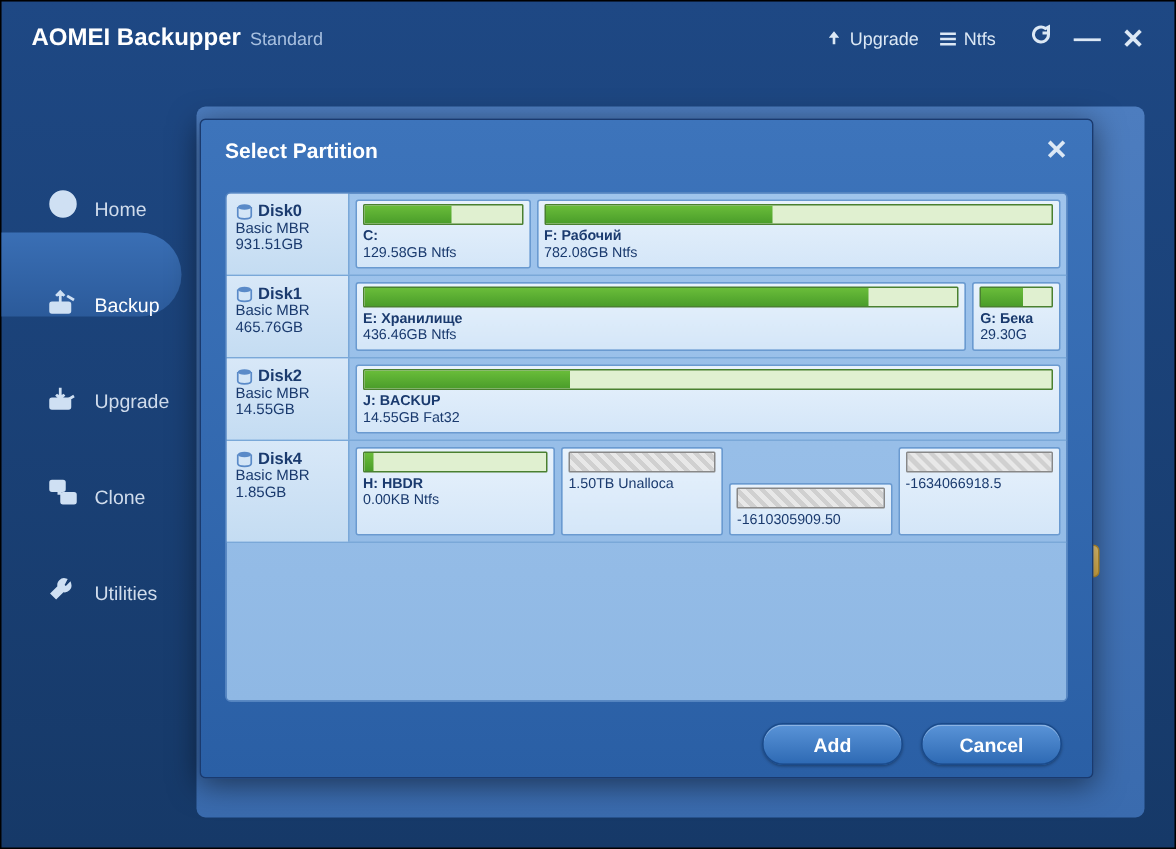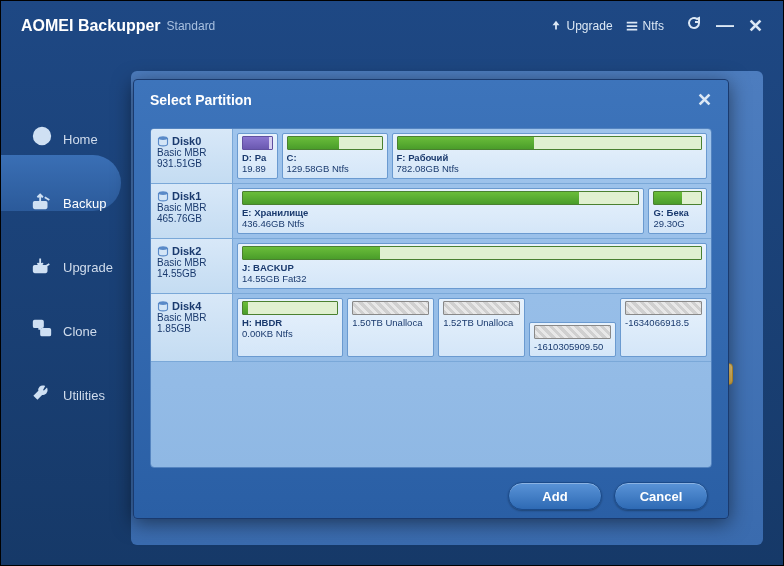--- a/index.html
+++ b/index.html
@@ -135,27 +135,20 @@
         <div class="disk-row">
           <div class="disk-info">
             <div class="disk-name"><svg viewBox="0 0 16 16">
                 <ellipse cx="8" cy="4" rx="6" ry="2.5" fill="#5a8ac8"></ellipse>
                 <path d="M2 4v8c0 1.4 2.7 2.5 6 2.5s6-1.1 6-2.5V4" fill="none" stroke="#5a8ac8" stroke-width="1.5"></path>
               </svg>Disk0</div>
             <div>Basic MBR</div>
             <div>931.51GB</div>
           </div>
           <div class="parts">
-            <div class="part purple" style="flex: 0.7 1 0%;">
-              <div class="part-bar">
-                <div class="part-bar-fill" style="width:90%"></div>
-              </div>
-              <div class="part-label">D: Pa</div>
-              <div class="part-size">19.89</div>
-            </div>
             <div class="part " style="flex: 2.2 1 0%;">
               <div class="part-bar">
                 <div class="part-bar-fill" style="width:55%"></div>
               </div>
               <div class="part-label">C:</div>
               <div class="part-size">129.58GB Ntfs</div>
             </div>
             <div class="part " style="flex: 7 1 0%;">
               <div class="part-bar">
                 <div class="part-bar-fill" style="width:45%"></div>
@@ -226,27 +219,20 @@
               </div>
               <div class="part-label">H: HBDR</div>
               <div class="part-size">0.00KB Ntfs</div>
             </div>
             <div class="part unalloc" style="flex: 1.6 1 0%;">
               <div class="part-bar">
                 <div class="part-bar-fill" style="width:0%"></div>
               </div>
               <div class="part-label"></div>
               <div class="part-size">1.50TB Unalloca</div>
-            </div>
-            <div class="part unalloc" style="flex: 1.6 1 0%;">
-              <div class="part-bar">
-                <div class="part-bar-fill" style="width:0%"></div>
-              </div>
-              <div class="part-label"></div>
-              <div class="part-size">1.52TB Unalloca</div>
             </div>
             <div class="part unalloc" style="flex: 1.6 1 0%; margin-top: 24px;">
               <div class="part-bar">
                 <div class="part-bar-fill" style="width:0%"></div>
               </div>
               <div class="part-label"></div>
               <div class="part-size">-1610305909.50</div>
             </div>
             <div class="part unalloc" style="flex: 1.6 1 0%;">
               <div class="part-bar">

